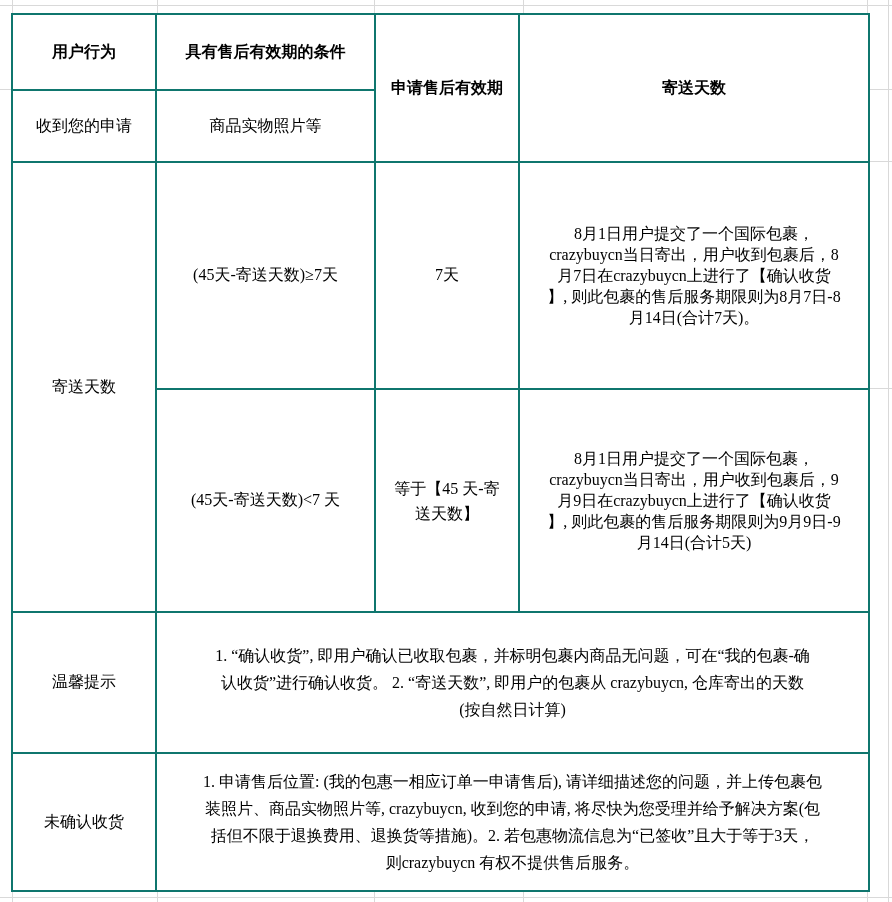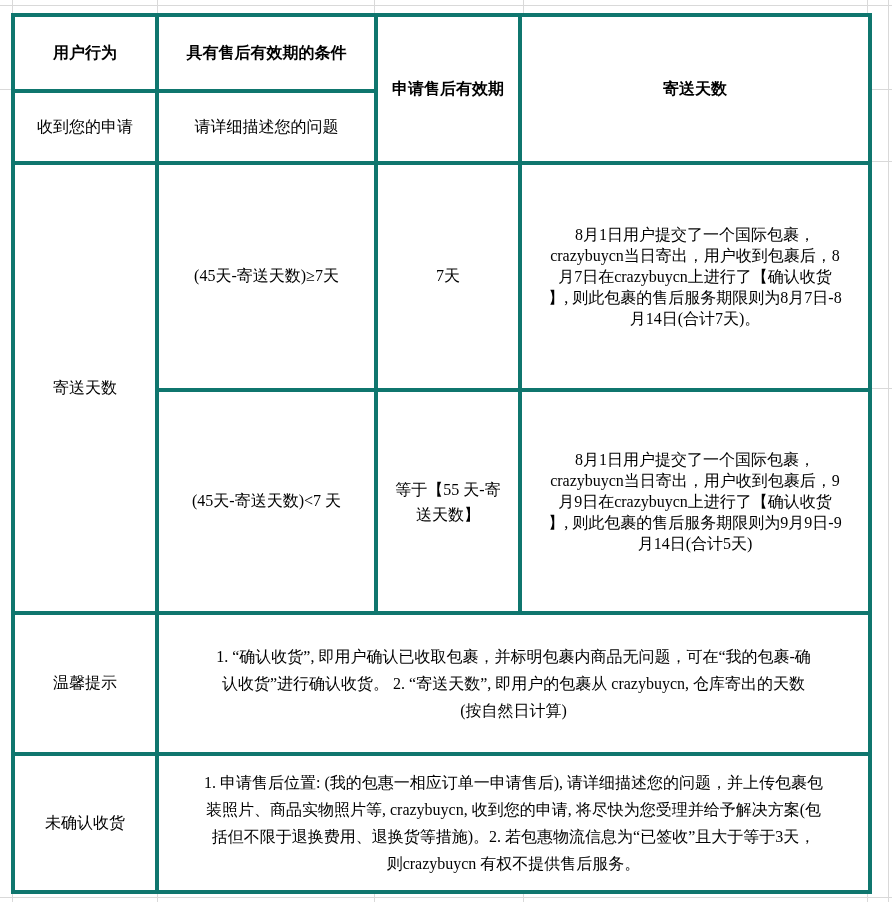--- a/index.html
+++ b/index.html
@@ -15,21 +15,21 @@
   .gridline { position:absolute; background:#d9d9d9; }
 
   
   table.policy {
     position:absolute; left:11px; top:13px;
     width:857px;
     border-collapse:collapse;
     table-layout:fixed;
   }
   table.policy th, table.policy td {
-    border:4px solid #0f766e;
+    border:2px solid #0f766e;
     text-align:center;
     vertical-align:middle;
     font-size:16px;
     font-weight:normal;
     padding:0 3px;
     overflow:hidden;
   }
   table.policy th { font-weight:bold; }
   col.c1 { width:144px; }
   col.c2 { width:219px; }
@@ -91,35 +91,35 @@
     </colgroup>
     <tbody>
       <tr class="r1">
         <th>用户行为</th>
         <th>具有售后有效期的条件</th>
         <th rowspan="2">申请售后有效期</th>
         <th rowspan="2">寄送天数</th>
       </tr>
       <tr class="r2">
         <td>收到您的申请</td>
-        <td>请详细描述您的问题</td>
+        <td>商品实物照片等</td>
       </tr>
       <tr class="r3">
         <td rowspan="2">寄送天数</td>
         <td>(45天-寄送天数)≥7天</td>
         <td>7天</td>
         <td class="example">8月1日用户提交了一个国际包裹，
 crazybuycn当日寄出，用户收到包裹后，8
 月7日在crazybuycn上进行了【确认收货
 】, 则此包裹的售后服务期限则为8月7日-8
 月14日(合计7天)。</td>
       </tr>
       <tr class="r4">
         <td>(45天-寄送天数)&lt;7 天</td>
-        <td class="wrap2">等于【55 天-寄
+        <td class="wrap2">等于【45 天-寄
 送天数】</td>
         <td class="example">8月1日用户提交了一个国际包裹，
 crazybuycn当日寄出，用户收到包裹后，9
 月9日在crazybuycn上进行了【确认收货
 】, 则此包裹的售后服务期限则为9月9日-9
 月14日(合计5天)</td>
       </tr>
       <tr class="r5">
         <td>温馨提示</td>
         <td colspan="3" class="note">1. “确认收货”, 即用户确认已收取包裹，并标明包裹内商品无问题，可在“我的包裹-确

